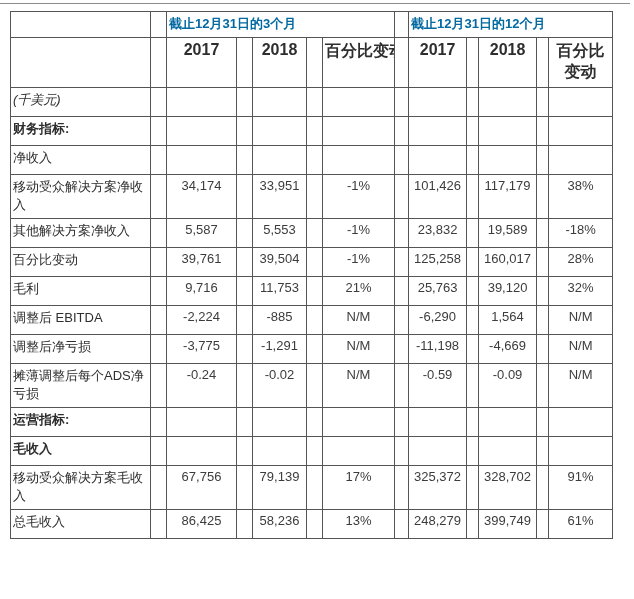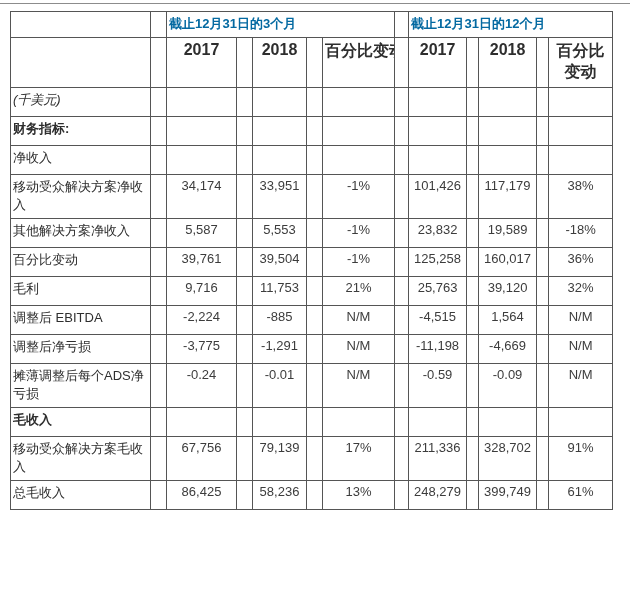--- a/index.html
+++ b/index.html
@@ -205,21 +205,21 @@
         <td class="val">39,761</td>
         <td class="sp"></td>
         <td class="val">39,504</td>
         <td class="sp"></td>
         <td class="val">-1%</td>
         <td class="sp"></td>
         <td class="val">125,258</td>
         <td class="sp"></td>
         <td class="val">160,017</td>
         <td class="sp"></td>
-        <td class="val">36%</td>
+        <td class="val">28%</td>
       </tr>
       <tr>
         <td class="lbl">毛利</td>
         <td class="sp"></td>
         <td class="val">9,716</td>
         <td class="sp"></td>
         <td class="val">11,753</td>
         <td class="sp"></td>
         <td class="val">21%</td>
         <td class="sp"></td>
@@ -231,21 +231,21 @@
       </tr>
       <tr>
         <td class="lbl">调整后 EBITDA</td>
         <td class="sp"></td>
         <td class="val">-2,224</td>
         <td class="sp"></td>
         <td class="val">-885</td>
         <td class="sp"></td>
         <td class="val">N/M</td>
         <td class="sp"></td>
-        <td class="val">-4,515</td>
+        <td class="val">-6,290</td>
         <td class="sp"></td>
         <td class="val">1,564</td>
         <td class="sp"></td>
         <td class="val">N/M</td>
       </tr>
       <tr>
         <td class="lbl">调整后净亏损</td>
         <td class="sp"></td>
         <td class="val">-3,775</td>
         <td class="sp"></td>
@@ -257,31 +257,46 @@
         <td class="sp"></td>
         <td class="val">-4,669</td>
         <td class="sp"></td>
         <td class="val">N/M</td>
       </tr>
       <tr>
         <td class="lbl">摊薄调整后每个ADS净亏损</td>
         <td class="sp"></td>
         <td class="val">-0.24</td>
         <td class="sp"></td>
-        <td class="val">-0.01</td>
+        <td class="val">-0.02</td>
         <td class="sp"></td>
         <td class="val">N/M</td>
         <td class="sp"></td>
         <td class="val">-0.59</td>
         <td class="sp"></td>
         <td class="val">-0.09</td>
         <td class="sp"></td>
         <td class="val">N/M</td>
       </tr>
       <tr>
+        <td class="lbl bold">运营指标:</td>
+        <td class="sp"></td>
+        <td class="val"></td>
+        <td class="sp"></td>
+        <td class="val"></td>
+        <td class="sp"></td>
+        <td class="val"></td>
+        <td class="sp"></td>
+        <td class="val"></td>
+        <td class="sp"></td>
+        <td class="val"></td>
+        <td class="sp"></td>
+        <td class="val"></td>
+      </tr>
+      <tr>
         <td class="lbl bold">毛收入</td>
         <td class="sp"></td>
         <td class="val"></td>
         <td class="sp"></td>
         <td class="val"></td>
         <td class="sp"></td>
         <td class="val"></td>
         <td class="sp"></td>
         <td class="val"></td>
         <td class="sp"></td>
@@ -291,21 +306,21 @@
       </tr>
       <tr>
         <td class="lbl">移动受众解决方案毛收入</td>
         <td class="sp"></td>
         <td class="val">67,756</td>
         <td class="sp"></td>
         <td class="val">79,139</td>
         <td class="sp"></td>
         <td class="val">17%</td>
         <td class="sp"></td>
-        <td class="val">211,336</td>
+        <td class="val">325,372</td>
         <td class="sp"></td>
         <td class="val">328,702</td>
         <td class="sp"></td>
         <td class="val">91%</td>
       </tr>
       <tr>
         <td class="lbl">总毛收入</td>
         <td class="sp"></td>
         <td class="val">86,425</td>
         <td class="sp"></td>

